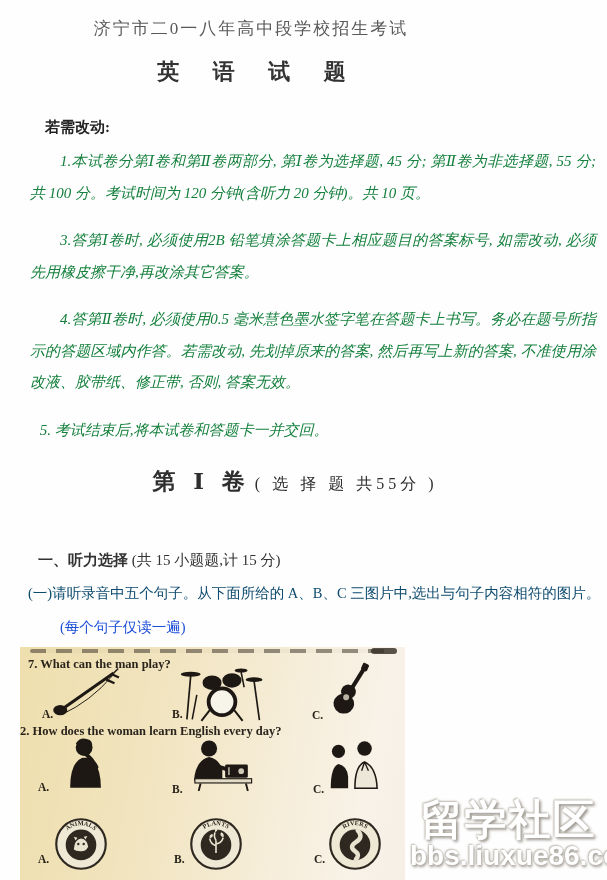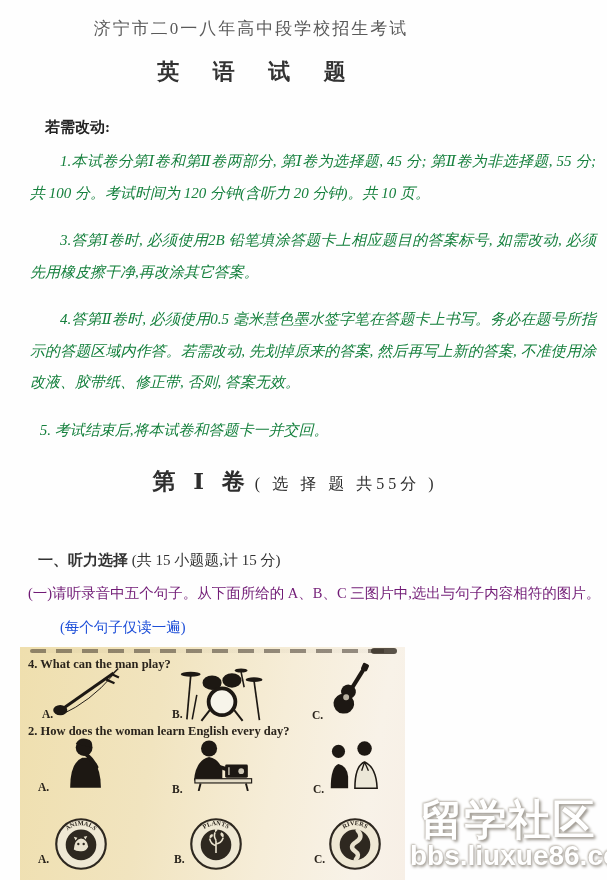--- a/index.html
+++ b/index.html
@@ -28,21 +28,21 @@
   }
   .notice p { text-indent:2em; margin:0 0 16px 0; }
   .notice p.last { text-indent:0.65em; }
   .part1-heading {
     position:absolute; top:466px; left:0; width:590px; text-align:center; color:#2e2e2e;
   }
   .part1-heading .b { font-size:23px; font-weight:bold; letter-spacing:6px; }
   .part1-heading .r { font-size:16px; letter-spacing:4px; }
   .sec-heading { position:absolute; top:551px; left:30px; font-size:15px; color:#333; white-space:nowrap;margin-left:8px; }
   .sec-heading .b { font-weight:bold; }
-  .sec-instruction { position:absolute; top:584px; left:28px; font-size:14.5px; color:#701a75; white-space:nowrap; }
+  .sec-instruction { position:absolute; top:584px; left:28px; font-size:14.5px; color:#0c4a6e; white-space:nowrap; }
   .sec-note { position:absolute; top:618px; left:60px; font-size:14.5px; color:#1d4ed8; }
 
   
   .scan {
     position:absolute; left:20px; top:647px; width:385px; height:233px;
     background:linear-gradient(100deg,#efdfae 0%,#f1e4bf 35%,#f6edd8 65%,#f8f2e8 88%,#f7efe6 100%);
     color:#2b241d; overflow:hidden;
   }
   .scan .smudge {
     position:absolute; top:2px; left:10px; width:358px; height:4px; opacity:.65;
@@ -92,21 +92,21 @@
   <div class="sec-heading">
     <span class="b">一、听力选择</span><span> (共 15 小题题,计 15 分)</span>
   </div>
   <div class="sec-instruction">(一)请听录音中五个句子。从下面所给的 A、B、C 三图片中,选出与句子内容相符的图片。</div>
   <div class="sec-note">(每个句子仅读一遍)</div>
 
   <div class="scan">
     <div class="smudge"></div>
     <div class="smudge-blob"></div>
 
-    <div class="q" style="top:10px;left:8px;">4. What can the man play?</div>
+    <div class="q" style="top:10px;left:8px;">7. What can the man play?</div>
 
     <svg style="left:28px;top:20px;" width="78" height="52" viewBox="0 0 100 70">
       <line x1="12" y1="60" x2="86" y2="8" stroke="#1d1813" stroke-width="4"></line>
       <path d="M16 64 Q55 46 84 12" stroke="#1d1813" stroke-width="1.3" fill="none"></path>
       <ellipse cx="14" cy="58" rx="9.5" ry="7" fill="#1d1813"></ellipse>
       <line x1="76" y1="17" x2="87" y2="22" stroke="#1d1813" stroke-width="3"></line>
       <line x1="82" y1="9" x2="93" y2="14" stroke="#1d1813" stroke-width="3"></line>
       <line x1="86" y1="8" x2="92" y2="2" stroke="#1d1813" stroke-width="2"></line>
     </svg>
     <div class="opt" style="top:61px;left:22px;">A.</div>
@@ -131,21 +131,21 @@
       <g transform="rotate(6 27 35)">
         <line x1="29" y1="36" x2="43" y2="7" stroke="#1d1813" stroke-width="5"></line>
         <rect x="40" y="1" width="8" height="9" rx="2" fill="#1d1813" transform="rotate(18 44 5)"></rect>
         <ellipse cx="23" cy="52" rx="12.5" ry="12" fill="#1d1813"></ellipse>
         <ellipse cx="27" cy="37" rx="9" ry="8.5" fill="#1d1813"></ellipse>
         <circle cx="25" cy="44" r="3.6" fill="#b9b2a2"></circle>
       </g>
     </svg>
     <div class="opt" style="top:62px;left:292px;">C.</div>
 
-    <div class="q" style="top:77px;left:8px;">2. How does the woman learn English every day?</div>
+    <div class="q" style="top:77px;left:0;">2. How does the woman learn English every day?</div>
 
     <svg style="left:38px;top:89px;" width="56" height="52" viewBox="0 0 60 55">
       <circle cx="28" cy="12" r="9" fill="#1d1813"></circle>
       <path d="M19 8 Q24 -1 34 4 Q38 7 36 12 Z" fill="#1d1813"></path>
       <path d="M13 55 Q13 28 26 23 L33 23 Q46 30 46 55 Z" fill="#1d1813"></path>
       <path d="M41 33 Q37 25 31 20" stroke="#1d1813" stroke-width="4.5" fill="none" stroke-linecap="round"></path>
     </svg>
     <div class="opt" style="top:134px;left:18px;">A.</div>
 
     <svg style="left:162px;top:92px;" width="74" height="52" viewBox="0 0 75 55">

